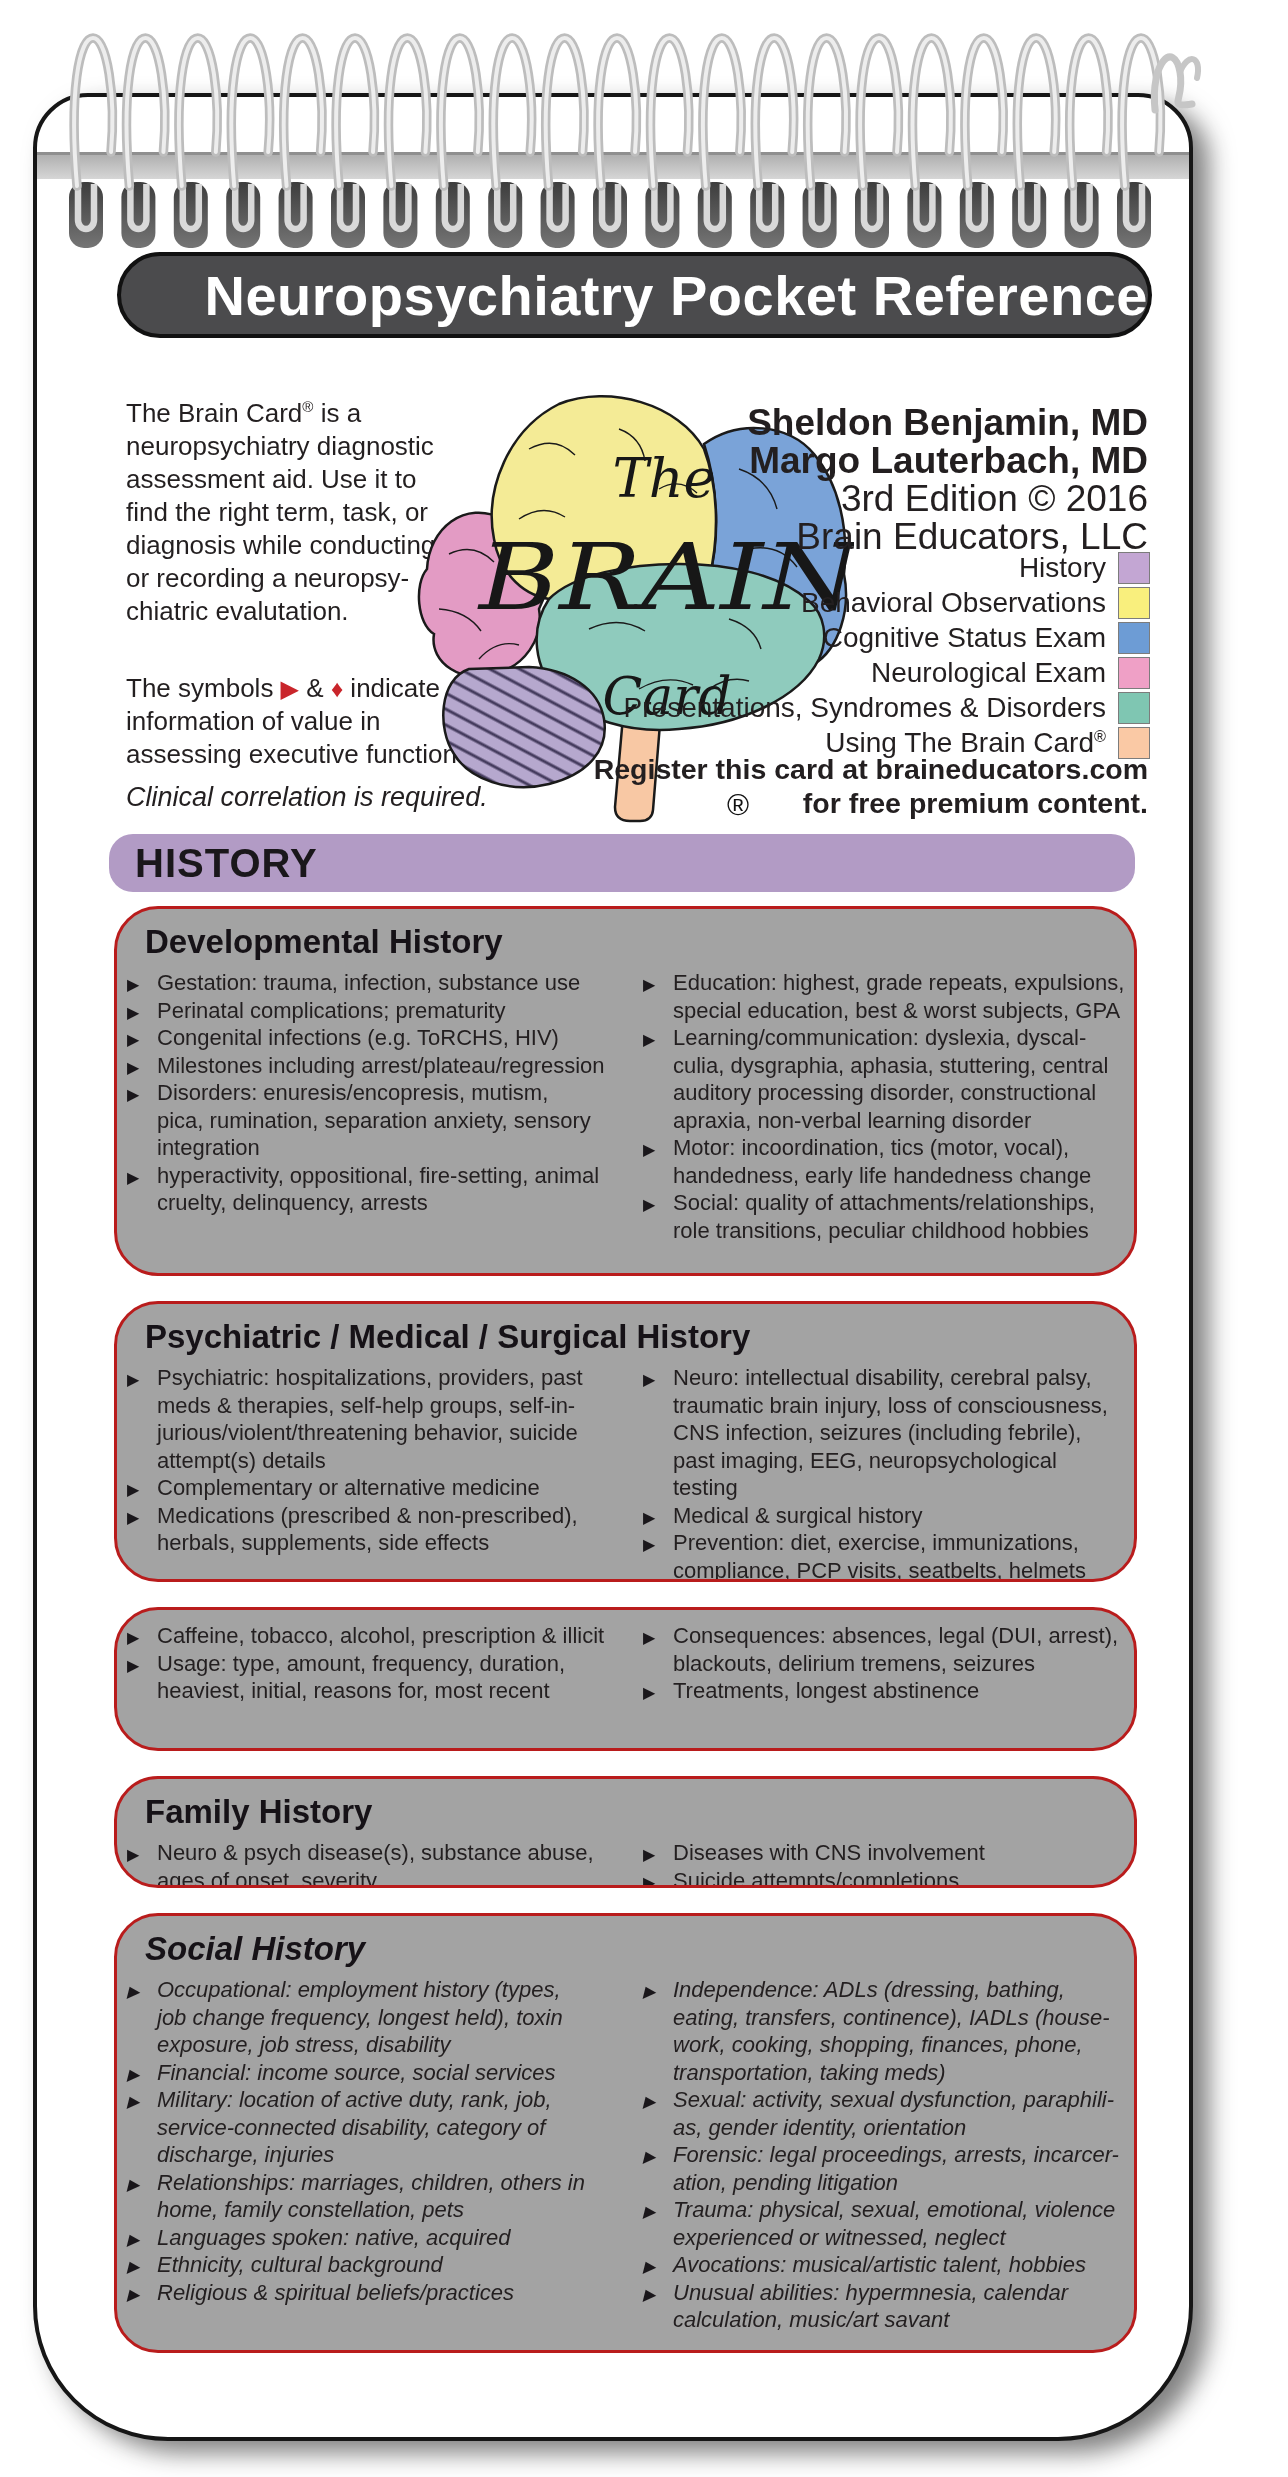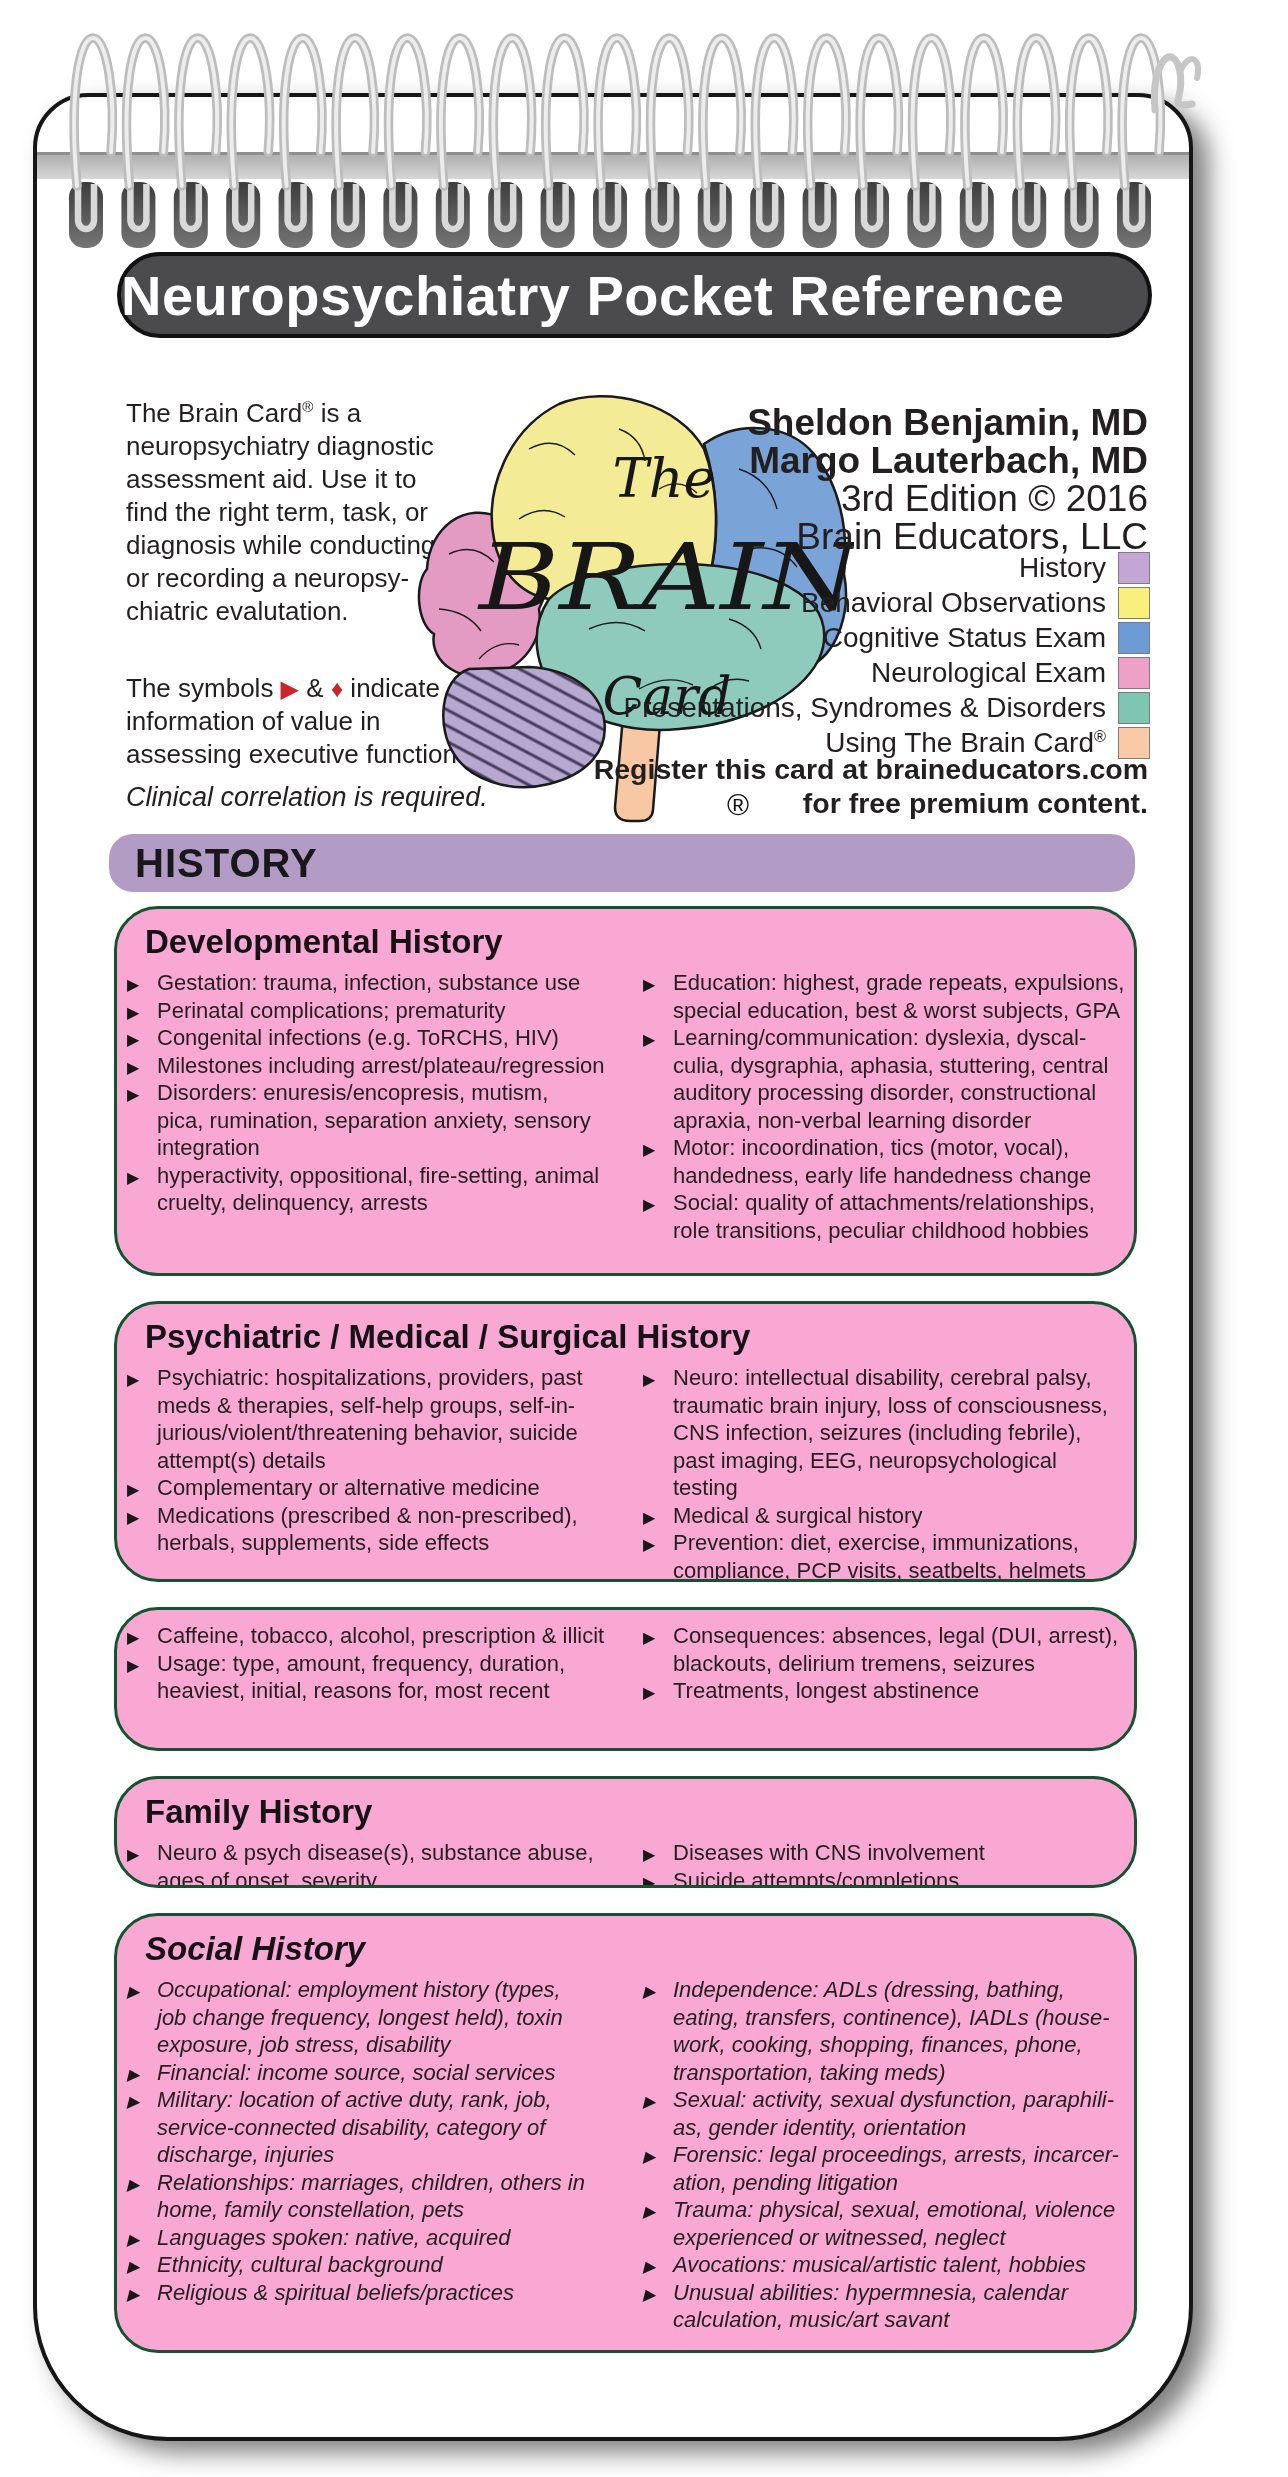--- a/index.html
+++ b/index.html
@@ -18,21 +18,21 @@
   .spine{
     position:absolute;left:0;top:55px;width:100%;height:24px;
     background:linear-gradient(#b0b0b0,#d6d6d6);
     border-top:3px solid #8f8f8f;
   }
   .spiral-svg{position:absolute;left:38px;top:14px;z-index:20;}
   
   .title-pill{
     position:absolute;left:80px;top:155px;width:1035px;height:86px;
     background:#4b4b4d;border:4px solid #111;border-radius:46px;
-    display:flex;align-items:center;justify-content:flex-start;box-sizing:border-box;
+    display:flex;align-items:center;justify-content:flex-end;box-sizing:border-box;
   }
   .title-pill span{color:#fff;font-weight:bold;font-size:56px;letter-spacing:.5px;}
   
   .intro{position:absolute;left:89px;top:300px;width:345px;font-size:26px;line-height:33px;}
   .symbols{position:absolute;left:89px;top:575px;width:370px;font-size:26px;line-height:33px;}
   .symbols .red{color:#c9252b;font-size:24px;}
   .clinical{position:absolute;left:89px;top:685px;font-size:27px;font-style:italic;}
   
   .authors{position:absolute;right:41px;top:307px;text-align:right;font-size:37px;line-height:38px;}
   .authors .b{font-weight:bold;}
@@ -45,21 +45,21 @@
   .brain-wrap{position:absolute;left:372px;top:272px;width:445px;height:455px;}
   
   .history-bar{
     position:absolute;left:72px;top:737px;width:1026px;height:58px;
     background:#b29bc5;border-radius:24px;display:flex;align-items:center;
     padding-left:26px;box-sizing:border-box;
   }
   .history-bar span{font-size:40px;font-weight:bold;letter-spacing:1px;color:#1a171b;}
   #sections{position:absolute;left:77px;top:809px;width:1023px;}
   .section{
-    box-sizing:border-box;background:#f9a8d4;border:3px solid #14532d;
+    box-sizing:border-box;background:#a3a3a3;border:3px solid #b91c1c;
     border-radius:44px;margin-bottom:25px;padding:12px 10px 0 10px;overflow:hidden;
   }
   .section:nth-of-type(1){height:370px;}
   .section:nth-of-type(2){height:281px;}
   .section:nth-of-type(3){height:144px;}
   .section:nth-of-type(4){height:112px;}
   .section:nth-of-type(5){height:440px;font-style:italic;}
   .section h2{margin:2px 0 8px 18px;font-size:33px;color:#161217;}
   .cols{display:flex;}
   .col-l{width:516px;flex:none;}

